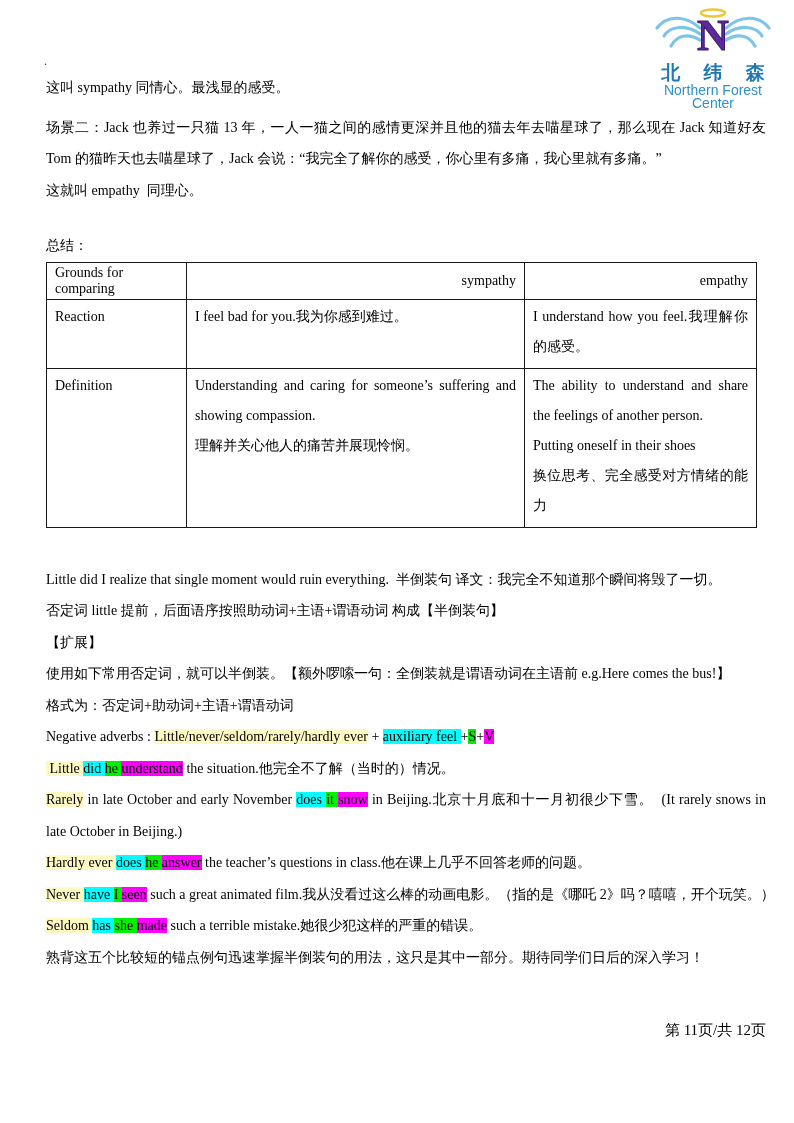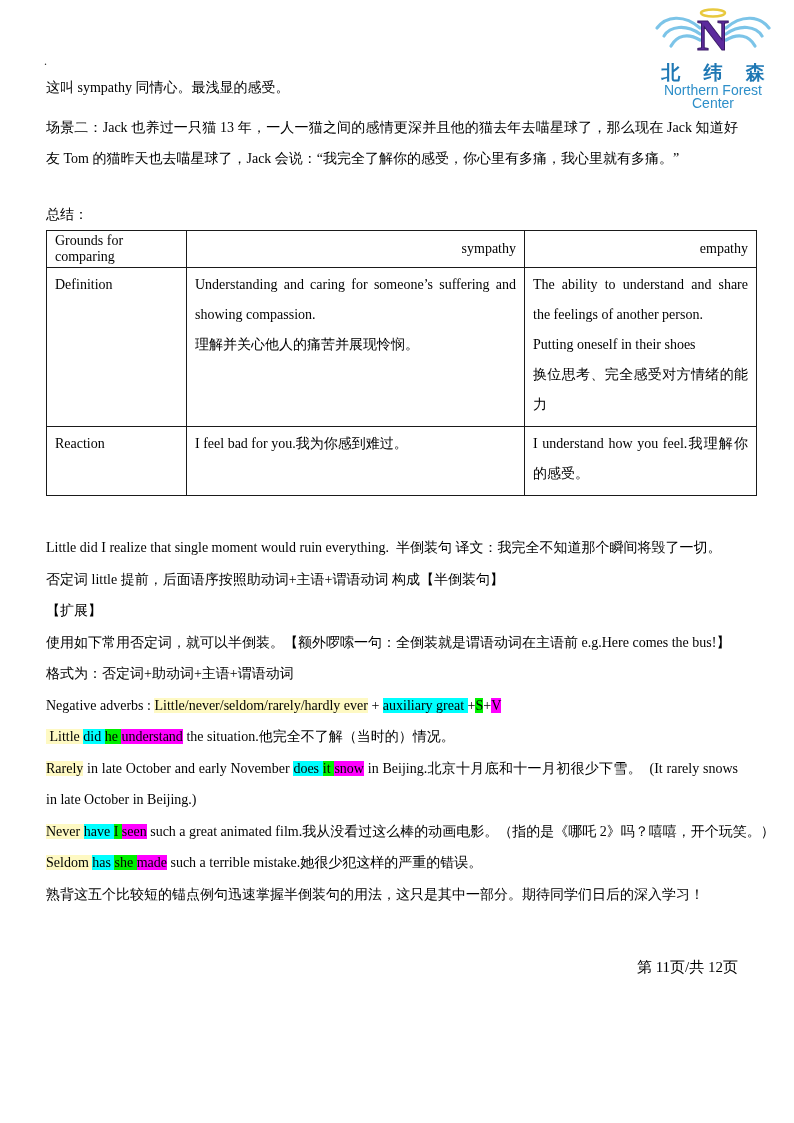--- a/index.html
+++ b/index.html
@@ -5,21 +5,21 @@
   html,body{margin:0;padding:0;background:#888;}
   .page{
     position:relative;
     width:794px;height:1123px;
     margin:0 auto;
     background:#ffffff;
     overflow:hidden;
     font-family:"Liberation Serif","DejaVu Serif",serif;
     font-size:14px;color:#000;
   }
-  .content{padding:72px 56px 0 46px;}
+  .content{padding:72px 28px 0 46px;}
   .para{line-height:31.5px;margin:0;}
   .nowrap{white-space:pre;}
   .wrap{white-space:pre-wrap;}
   .just{text-align:justify;}
   .mt8{margin-top:8px;}
   .mt24{margin-top:24px;}
   .mt36{margin-top:36px;}
   .hl-yellow{background:#fef9c3;}
   .hl-cyan{background:#00ffff;}
   .hl-green{background:#00f000;}
@@ -82,67 +82,69 @@
       <text x="61" y="44" text-anchor="middle" font-family="Liberation Serif, DejaVu Serif, serif" font-size="44" font-weight="bold" fill="#5c2a9d" stroke="#3a1a66" stroke-width="1">N</text>
     </svg>
     <div class="logo-cn">北 纬 森</div>
     <div class="logo-en">Northern Forest Center</div>
   </div>
 
   <div class="content">
 
     <p class="para nowrap">这叫 sympathy 同情心。最浅显的感受。</p>
     <p class="para just mt8">场景二：Jack 也养过一只猫 13 年，一人一猫之间的感情更深并且他的猫去年去喵星球了，那么现在 Jack 知道好友 Tom 的猫昨天也去喵星球了，Jack 会说：“我完全了解你的感受，你心里有多痛，我心里就有多痛。”</p>
+    <p class="para nowrap">这就叫 empathy  同理心。</p>
     <p class="para nowrap mt24">总结：</p>
 
     <table class="cmp">
       <colgroup>
           <col class="c1">
           <col class="c2">
           <col class="c3">
         </colgroup>
       <tbody>
           <tr>
         <th class="th-left">Grounds for comparing</th>
         <th class="th-center">sympathy</th>
         <th class="th-center">empathy</th>
       </tr>
       <tr>
+        <td class="lbl">Reaction</td>
+        <td>
+          <p>I feel bad for you.我为你感到难过。</p>
+        </td>
+        <td>
+          <p>I understand how you feel.我理解你的感受。</p>
+        </td>
+      </tr>
+      <tr>
         <td class="lbl">Definition</td>
         <td>
           <p>Understanding and caring for someone’s suffering and showing compassion.</p>
           <p>理解并关心他人的痛苦并展现怜悯。</p>
         </td>
         <td>
           <p>The ability to understand and share the feelings of another person.</p>
           <p>Putting oneself in their shoes</p>
           <p>换位思考、完全感受对方情绪的能力</p>
         </td>
       </tr>
-      <tr>
-        <td class="lbl">Reaction</td>
-        <td>
-          <p>I feel bad for you.我为你感到难过。</p>
-        </td>
-        <td>
-          <p>I understand how you feel.我理解你的感受。</p>
-        </td>
-      </tr>
     </tbody>
       </table>
 
     <p class="para nowrap mt36">Little did I realize that single moment would ruin everything.  半倒装句 译文：我完全不知道那个瞬间将毁了一切。</p>
     <p class="para nowrap">否定词 little 提前，后面语序按照助动词+主语+谓语动词 构成【半倒装句】</p>
     <p class="para nowrap">【扩展】</p>
     <p class="para nowrap">使用如下常用否定词，就可以半倒装。【额外啰嗦一句：全倒装就是谓语动词在主语前 e.g.Here comes the bus!】</p>
     <p class="para nowrap">格式为：否定词+助动词+主语+谓语动词</p>
 
-    <p class="para nowrap"><span>Negative adverbs : </span><span class="hl-yellow">Little/never/seldom/rarely/hardly ever</span><span> + </span><span class="hl-cyan">auxiliary great </span><span>+</span><span class="hl-green">S</span><span>+</span><span class="hl-magenta">V</span></p>
+    <p class="para nowrap"><span>Negative adverbs : </span><span class="hl-yellow">Little/never/seldom/rarely/hardly ever</span><span> + </span><span class="hl-cyan">auxiliary feel </span><span>+</span><span class="hl-green">S</span><span>+</span><span class="hl-magenta">V</span></p>
     <p class="para nowrap"><span class="hl-yellow"> Little </span><span class="hl-cyan">did </span><span class="hl-green">he </span><span class="hl-magenta">understand</span><span> the situation.他完全不了解（当时的）情况。</span></p>
     <p class="para wrap just"><span class="hl-yellow">Rarely</span><span> in late October and early November </span><span class="hl-cyan">does </span><span class="hl-green">it </span><span class="hl-magenta">snow</span><span> in Beijing.北京十月底和十一月初很少下雪。  (It rarely snows in late October in Beijing.)</span></p>
+    <p class="para nowrap"><span class="hl-yellow">Hardly ever </span><span class="hl-cyan">does </span><span class="hl-green">he </span><span class="hl-magenta">answer</span><span> the teacher’s questions in class.他在课上几乎不回答老师的问题。</span></p>
     <p class="para nowrap"><span class="hl-yellow">Never </span><span class="hl-cyan">have </span><span class="hl-green">I </span><span class="hl-magenta">seen</span><span> such a great animated film.我从没看过这么棒的动画电影。（指的是《哪吒 2》吗？嘻嘻，开个玩笑。）</span></p>
     <p class="para nowrap"><span class="hl-yellow">Seldom </span><span class="hl-cyan">has </span><span class="hl-green">she </span><span class="hl-magenta">made</span><span> such a terrible mistake.她很少犯这样的严重的错误。</span></p>
 
     <p class="para nowrap">熟背这五个比较短的锚点例句迅速掌握半倒装句的用法，这只是其中一部分。期待同学们日后的深入学习！</p>
 
     <div class="footer">第 11页/共 12页</div>
   </div>
 </div>
 
 </body></html>

